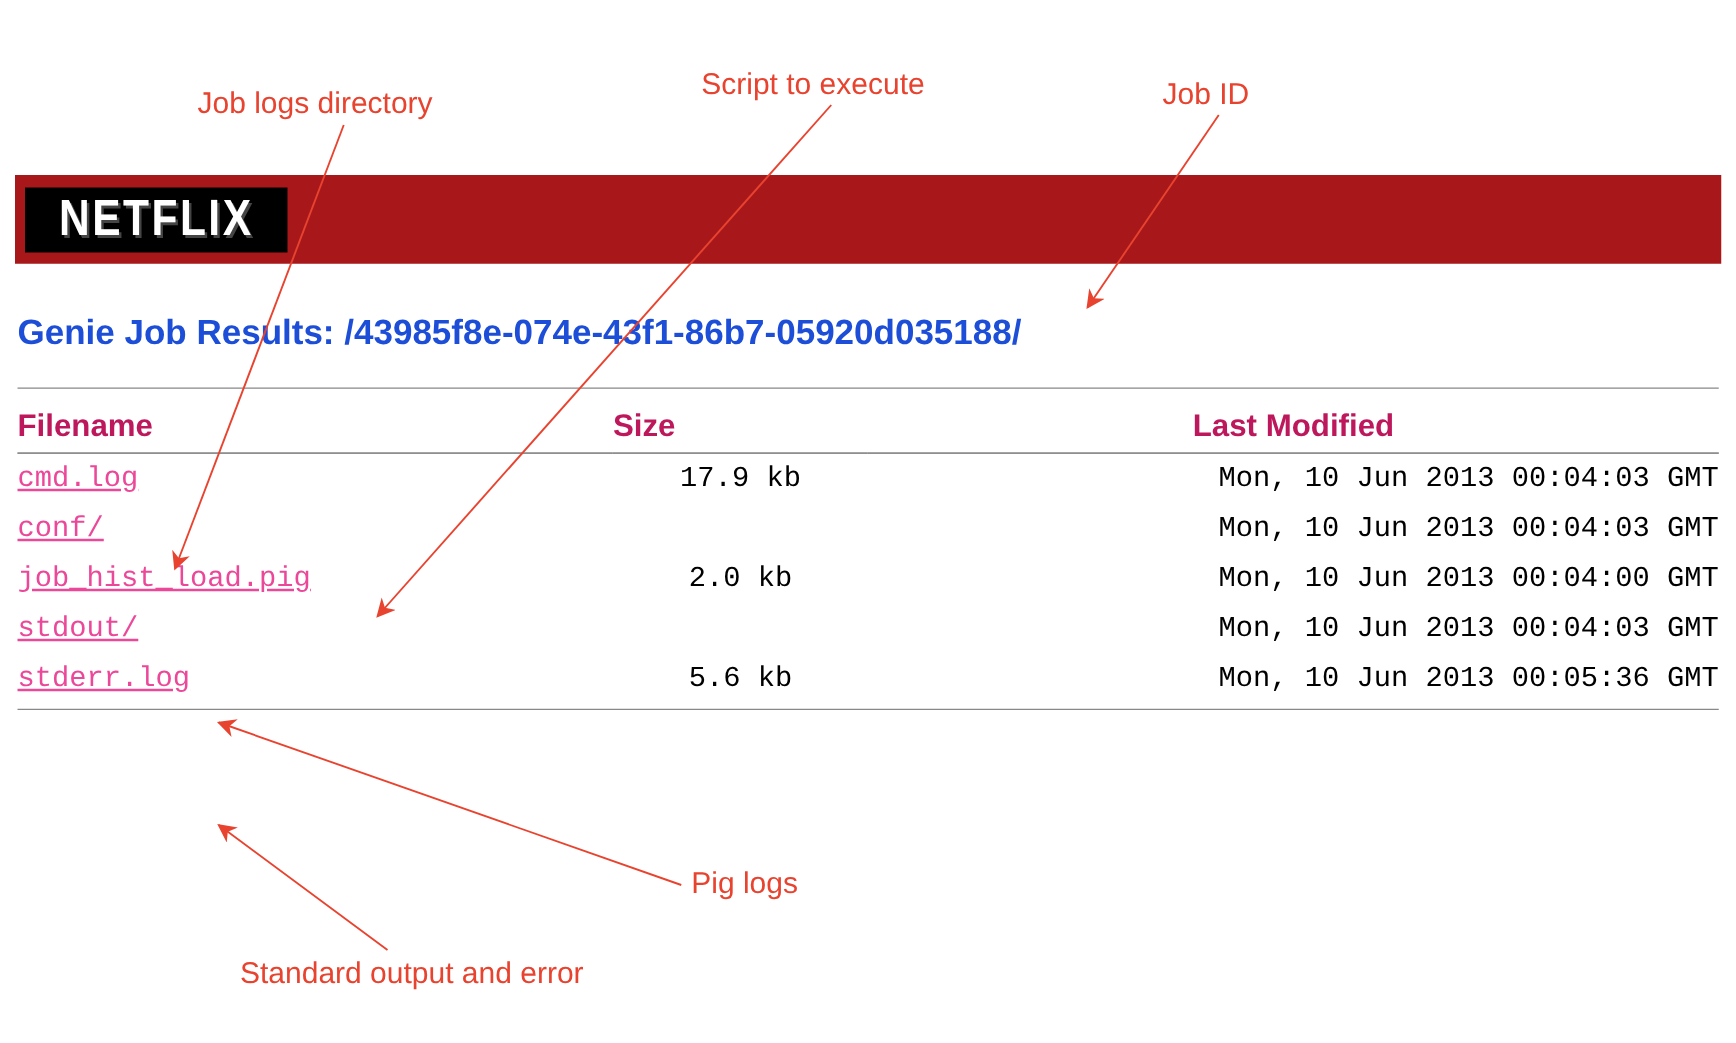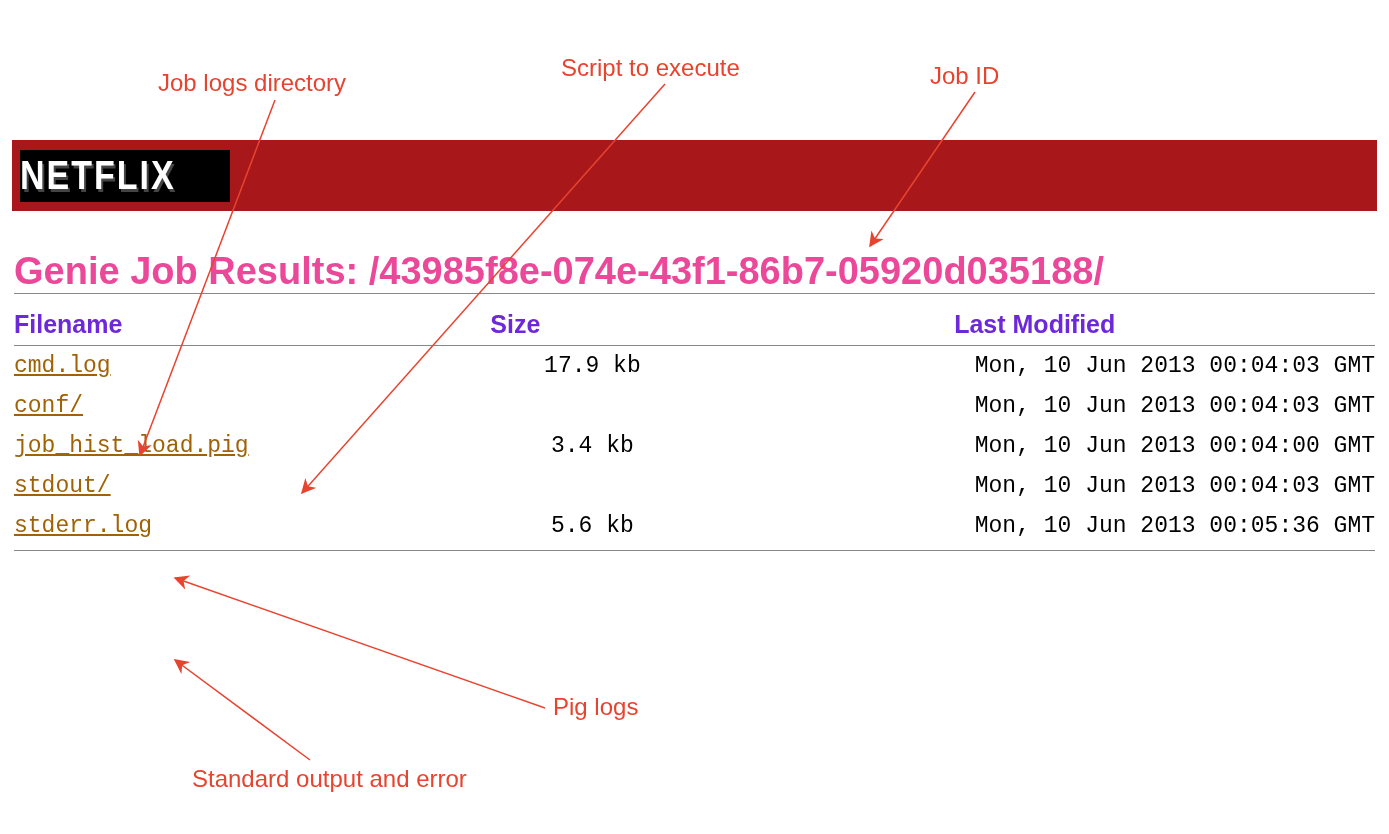--- a/index.html
+++ b/index.html
@@ -32,21 +32,21 @@
       display: flex;
       align-items: center;
       padding-left: 8px;
     }
     .netflix-logo {
       height: 52px;
       width: 210px;
       background: #000;
       display: flex;
       align-items: center;
-      justify-content: flex-start;
+      justify-content: center;
       position: relative;
     }
     .netflix-text {
       font-family: 'Arial Black', Impact, sans-serif;
       font-weight: 900;
       font-size: 34px;
       color: #fff;
       letter-spacing: 2px;
       transform: scaleY(1.2);
       text-shadow: 2px 2px 0 #444;
@@ -54,57 +54,58 @@
 
     .content {
       position: absolute;
       top: 250px;
       left: 14px;
       right: 14px;
     }
 
     .page-title {
       font-family: Helvetica, Arial, sans-serif;
-      font-size: 38px;
+      font-size: 28px;
       font-weight: bold;
-      color: #ec4899;
+      color: #1d4ed8;
+      margin-bottom: 28px;
     }
 
     .divider {
       border: none;
       border-top: 1px solid #888;
       margin-bottom: 10px;
     }
 
     .file-table {
       width: 100%;
       border-collapse: collapse;
     }
     .file-table th {
       font-family: Helvetica, Arial, sans-serif;
       font-size: 25px;
       font-weight: bold;
-      color: #6d28d9;
+      color: #be185d;
       text-align: left;
       padding: 6px 0;
       border-bottom: 1px solid #888;
     }
     .file-table th.col-size { }
     .file-table th.col-date { text-align: center; }
     .file-table td {
       font-family: 'Courier New', Courier, monospace;
       font-size: 23px;
       padding: 7px 0;
       vertical-align: middle;
     }
     .file-table td.col-name { width: 35%; }
     .file-table td.col-size { width: 15%; text-align: center; }
     .file-table td.col-date { width: 50%; text-align: right; }
     .file-table a {
-      color: #a16207;
+      color: #ec4899;
       text-decoration: underline;
     }
     .divider-bottom {
       border: none;
       border-top: 1px solid #888;
       margin-top: 4px;
     }
 
     svg.arrow-overlay {
       position: absolute;
@@ -156,21 +157,21 @@
           <td class="col-size">17.9 kb</td>
           <td class="col-date">Mon, 10 Jun 2013 00:04:03 GMT</td>
         </tr>
         <tr>
           <td class="col-name"><a href="#">conf/</a></td>
           <td class="col-size"></td>
           <td class="col-date">Mon, 10 Jun 2013 00:04:03 GMT</td>
         </tr>
         <tr>
           <td class="col-name"><a href="#">job_hist_load.pig</a></td>
-          <td class="col-size">3.4 kb</td>
+          <td class="col-size">2.0 kb</td>
           <td class="col-date">Mon, 10 Jun 2013 00:04:00 GMT</td>
         </tr>
         <tr>
           <td class="col-name"><a href="#">stdout/</a></td>
           <td class="col-size"></td>
           <td class="col-date">Mon, 10 Jun 2013 00:04:03 GMT</td>
         </tr>
         <tr>
           <td class="col-name"><a href="#">stderr.log</a></td>
           <td class="col-size">5.6 kb</td>

